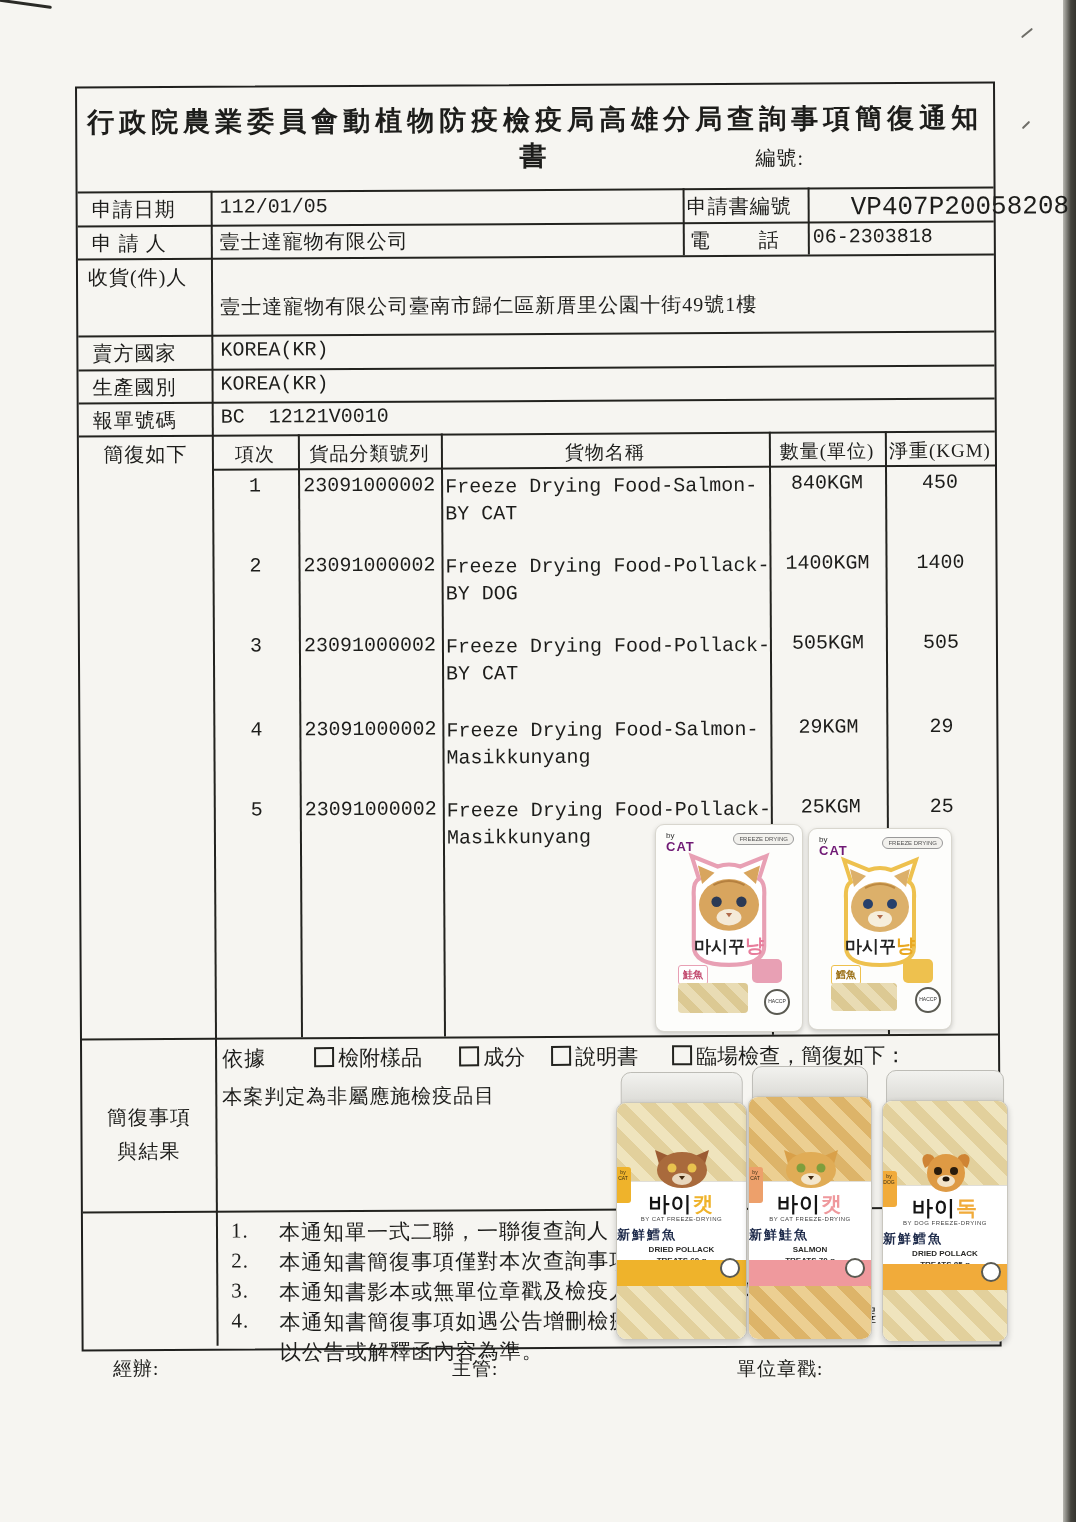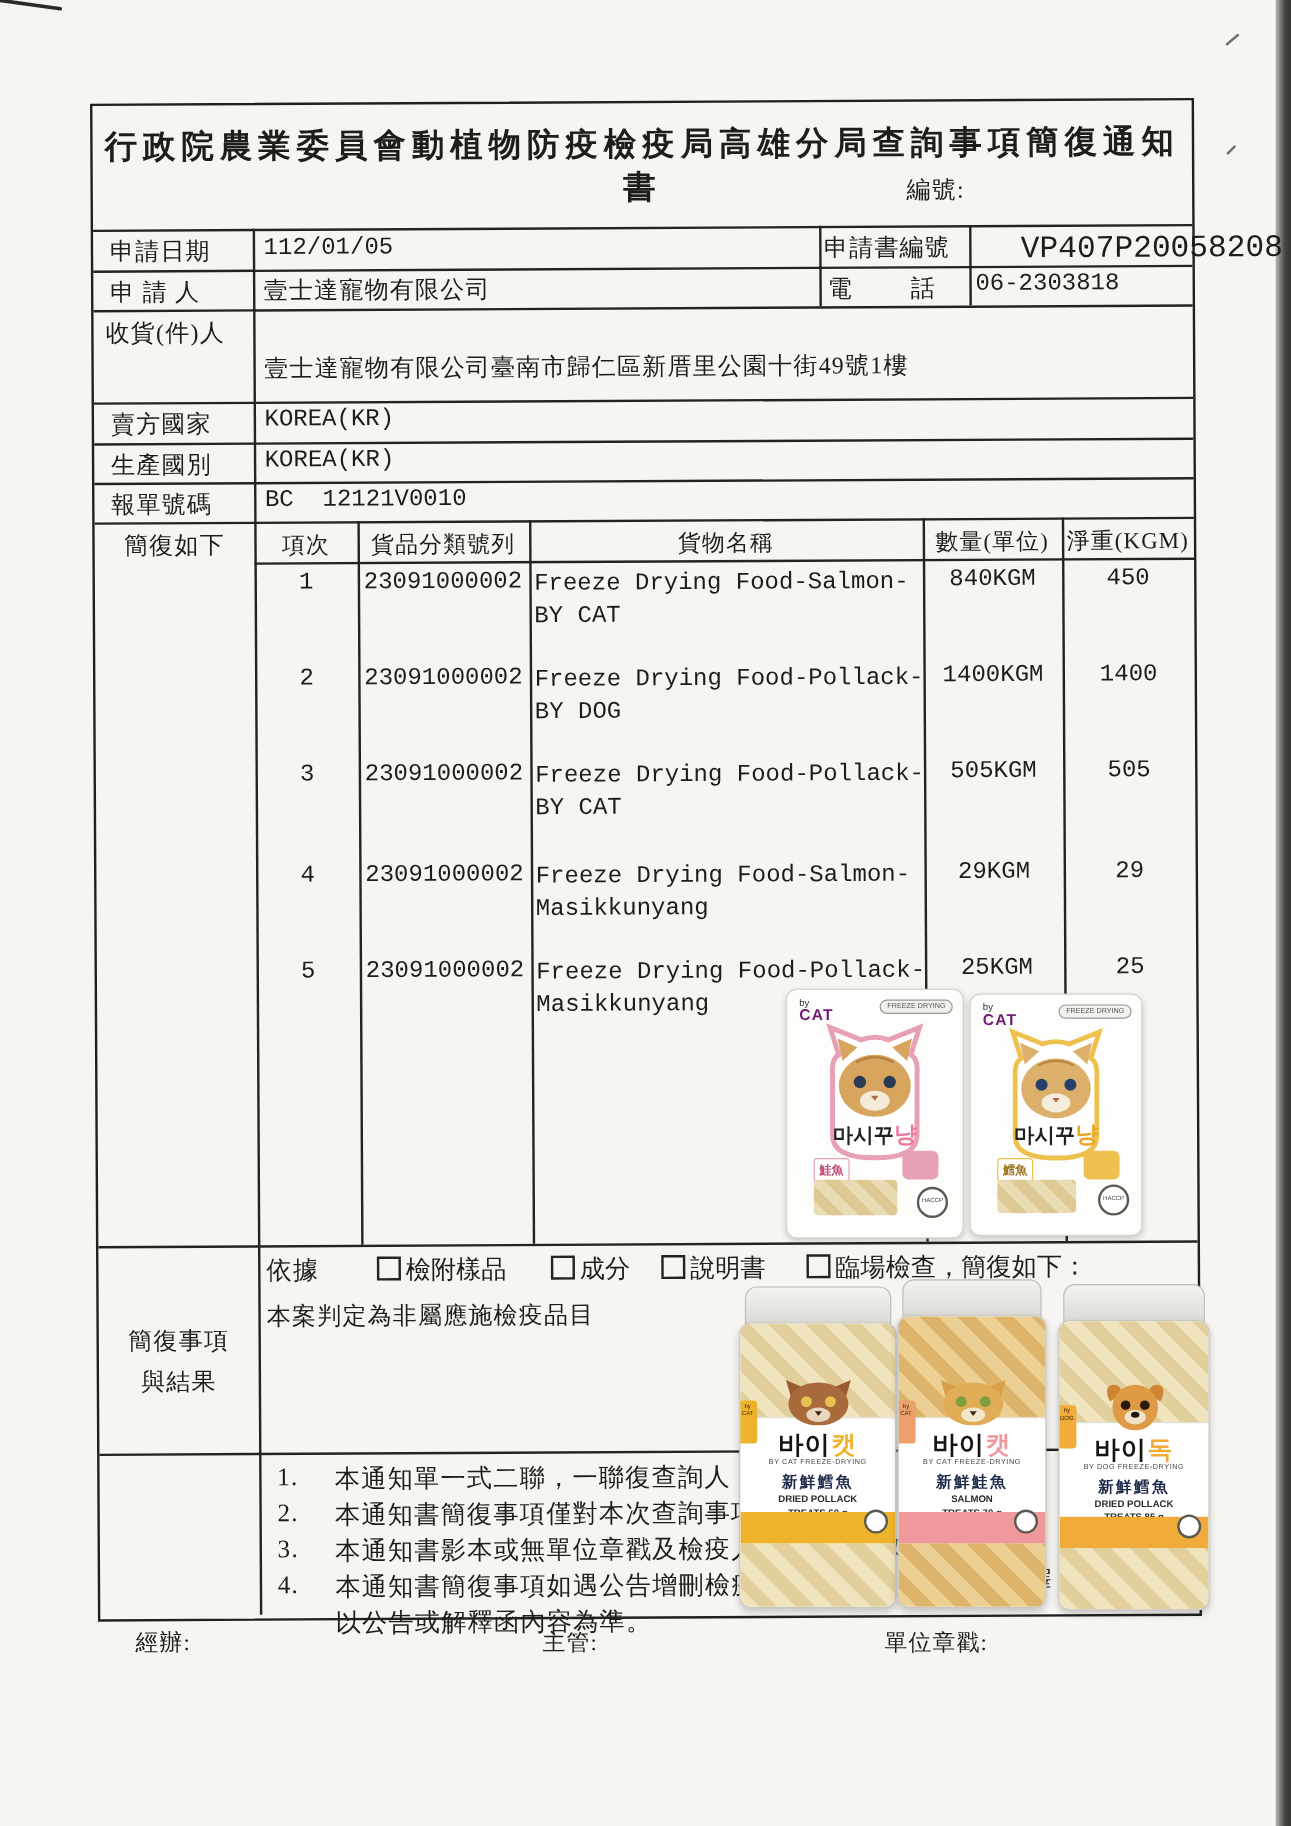--- a/index.html
+++ b/index.html
@@ -53,21 +53,21 @@
   .jar .cubes{position:absolute;left:0;right:0;
       background:repeating-linear-gradient(45deg,#efe4bd 0 11px,#e2d09c 11px 22px),
                  repeating-linear-gradient(-45deg,rgba(255,255,255,.4) 0 8px,rgba(0,0,0,0) 8px 16px);}
   .jar .cubes.orange{background:repeating-linear-gradient(45deg,#eccf92 0 11px,#ddb469 11px 22px),
                  repeating-linear-gradient(-45deg,rgba(255,255,255,.4) 0 8px,rgba(0,0,0,0) 8px 16px);}
   .jar .label{position:absolute;left:0;right:0;background:#ffffff;border-top:1px solid #e0ded8;}
   .jar .kor{position:absolute;width:100%;text-align:center;font-family:"Liberation Sans",sans-serif;
             font-weight:bold;font-size:21px;color:#141414;letter-spacing:1px;}
   .jar .sub{position:absolute;width:100%;text-align:center;font-family:"Liberation Sans",sans-serif;
             font-size:6px;color:#444;letter-spacing:.5px;}
-  .jar .cn{position:absolute;width:100%;text-align:center;font-size:13px;font-weight:bold;color:#1d2a4a;letter-spacing:2px;}
+  .jar .cn{position:absolute;width:100%;font-size:13px;font-weight:bold;color:#1d2a4a;letter-spacing:2px;}
   .jar .en{position:absolute;width:100%;text-align:center;font-family:"Liberation Sans",sans-serif;
            font-size:8px;font-weight:bold;color:#2a2a28;line-height:11px;}
   .jar .band{position:absolute;left:0;right:0;height:26px;}
   .jar .tag{position:absolute;left:-2px;width:16px;height:34px;border-radius:3px;font-size:5px;
             font-family:"Liberation Sans",sans-serif;color:#3a2d12;text-align:center;padding-top:2px;}
   svg{display:block;}
 </style>
 </head>
 <body>
 

